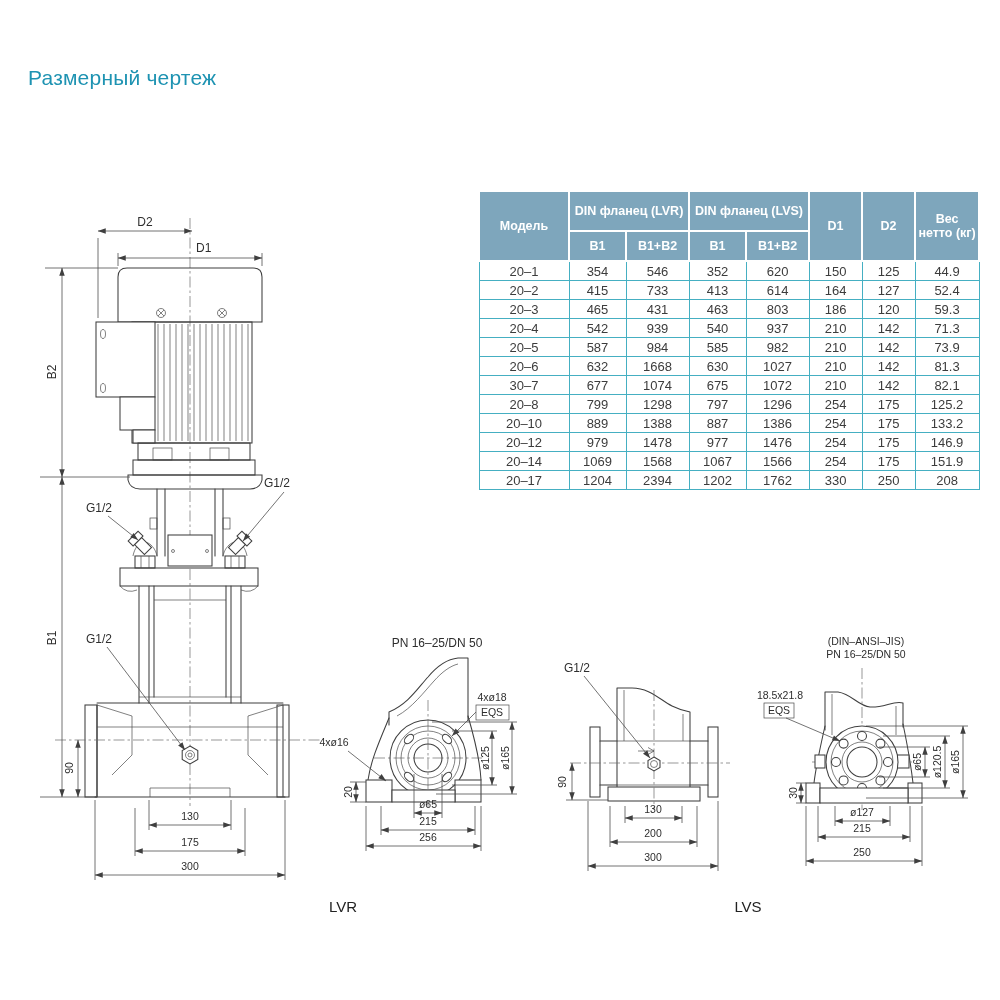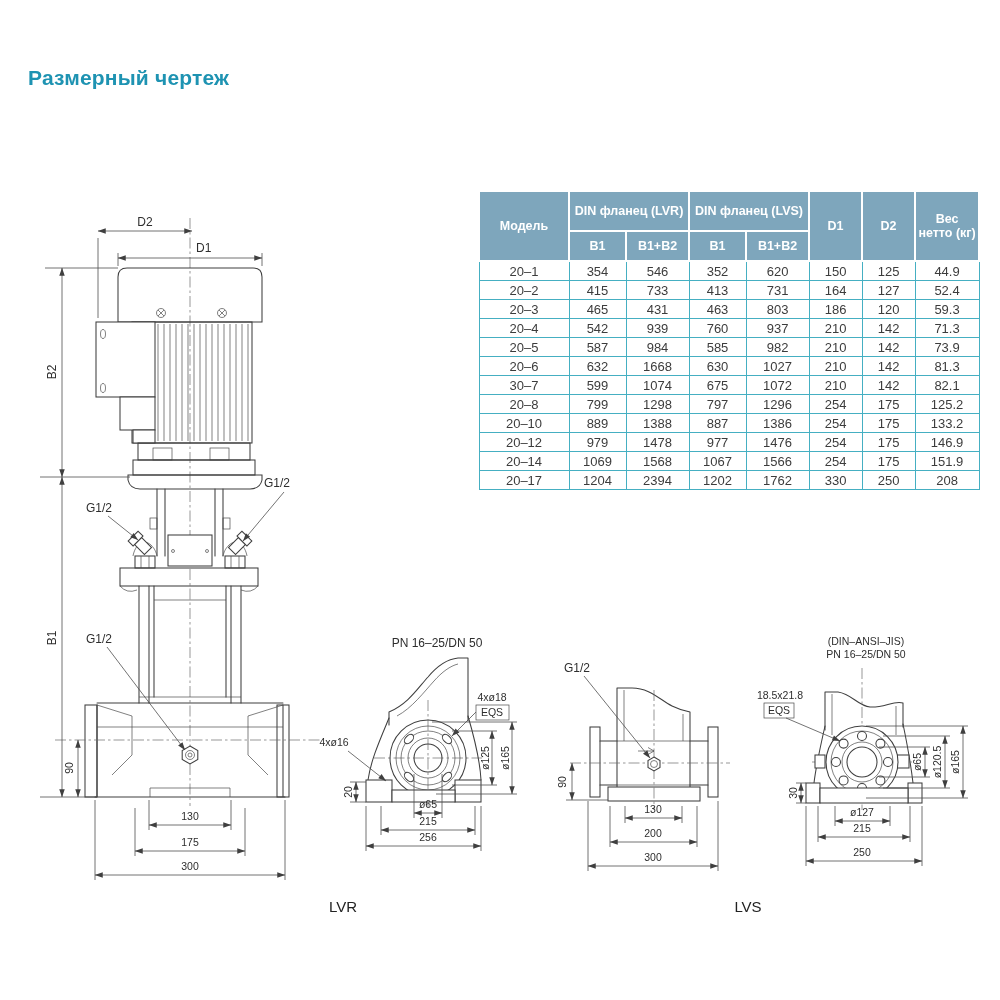--- a/index.html
+++ b/index.html
@@ -3,21 +3,21 @@
 <meta charset="utf-8">
 <style>
   :root{
     --accent:#1E93B2;
     --thbg:#7EA6BC;
     --tbborder:#45AFC2;
   }
   html,body{margin:0;padding:0;background:#fff;}
   .canvas{position:relative;width:1000px;height:1000px;background:#fff;overflow:hidden;
           font-family:"Liberation Sans",sans-serif;}
-  .page-title{position:absolute;left:28px;top:66px;margin:0;font-size:21px;font-weight:bold;
+  .page-title{position:absolute;left:28px;top:66px;margin:0;font-size:21px;font-weight:normal;
               color:var(--accent);letter-spacing:.2px;}
   svg.drawings{position:absolute;left:0;top:0;}
 
   table.dims{position:absolute;left:478px;top:190px;width:500px;border-collapse:collapse;
              table-layout:fixed;font-size:13px;color:#3c3c3c;}
   table.dims thead th{background:var(--thbg);color:#fff;border:2px solid #fff;
              font-weight:bold;font-size:12.5px;line-height:1.15;padding:1px 2px;text-align:center;}
   table.dims thead tr.r1 th{height:36px;}
   table.dims thead tr.r2 th{height:26px;}
   table.dims tbody td{border:1px solid var(--tbborder);text-align:center;height:18px;
@@ -308,40 +308,40 @@
           <td>620</td>
           <td>150</td>
           <td>125</td>
           <td>44.9</td>
         </tr>
         <tr>
           <td>20–2</td>
           <td>415</td>
           <td>733</td>
           <td>413</td>
-          <td>731</td>
+          <td>614</td>
           <td>164</td>
           <td>127</td>
           <td>52.4</td>
         </tr>
         <tr>
           <td>20–3</td>
           <td>465</td>
           <td>431</td>
           <td>463</td>
           <td>803</td>
           <td>186</td>
           <td>120</td>
           <td>59.3</td>
         </tr>
         <tr>
           <td>20–4</td>
           <td>542</td>
           <td>939</td>
-          <td>760</td>
+          <td>540</td>
           <td>937</td>
           <td>210</td>
           <td>142</td>
           <td>71.3</td>
         </tr>
         <tr>
           <td>20–5</td>
           <td>587</td>
           <td>984</td>
           <td>585</td>
@@ -355,21 +355,21 @@
           <td>632</td>
           <td>1668</td>
           <td>630</td>
           <td>1027</td>
           <td>210</td>
           <td>142</td>
           <td>81.3</td>
         </tr>
         <tr>
           <td>30–7</td>
-          <td>599</td>
+          <td>677</td>
           <td>1074</td>
           <td>675</td>
           <td>1072</td>
           <td>210</td>
           <td>142</td>
           <td>82.1</td>
         </tr>
         <tr>
           <td>20–8</td>
           <td>799</td>

